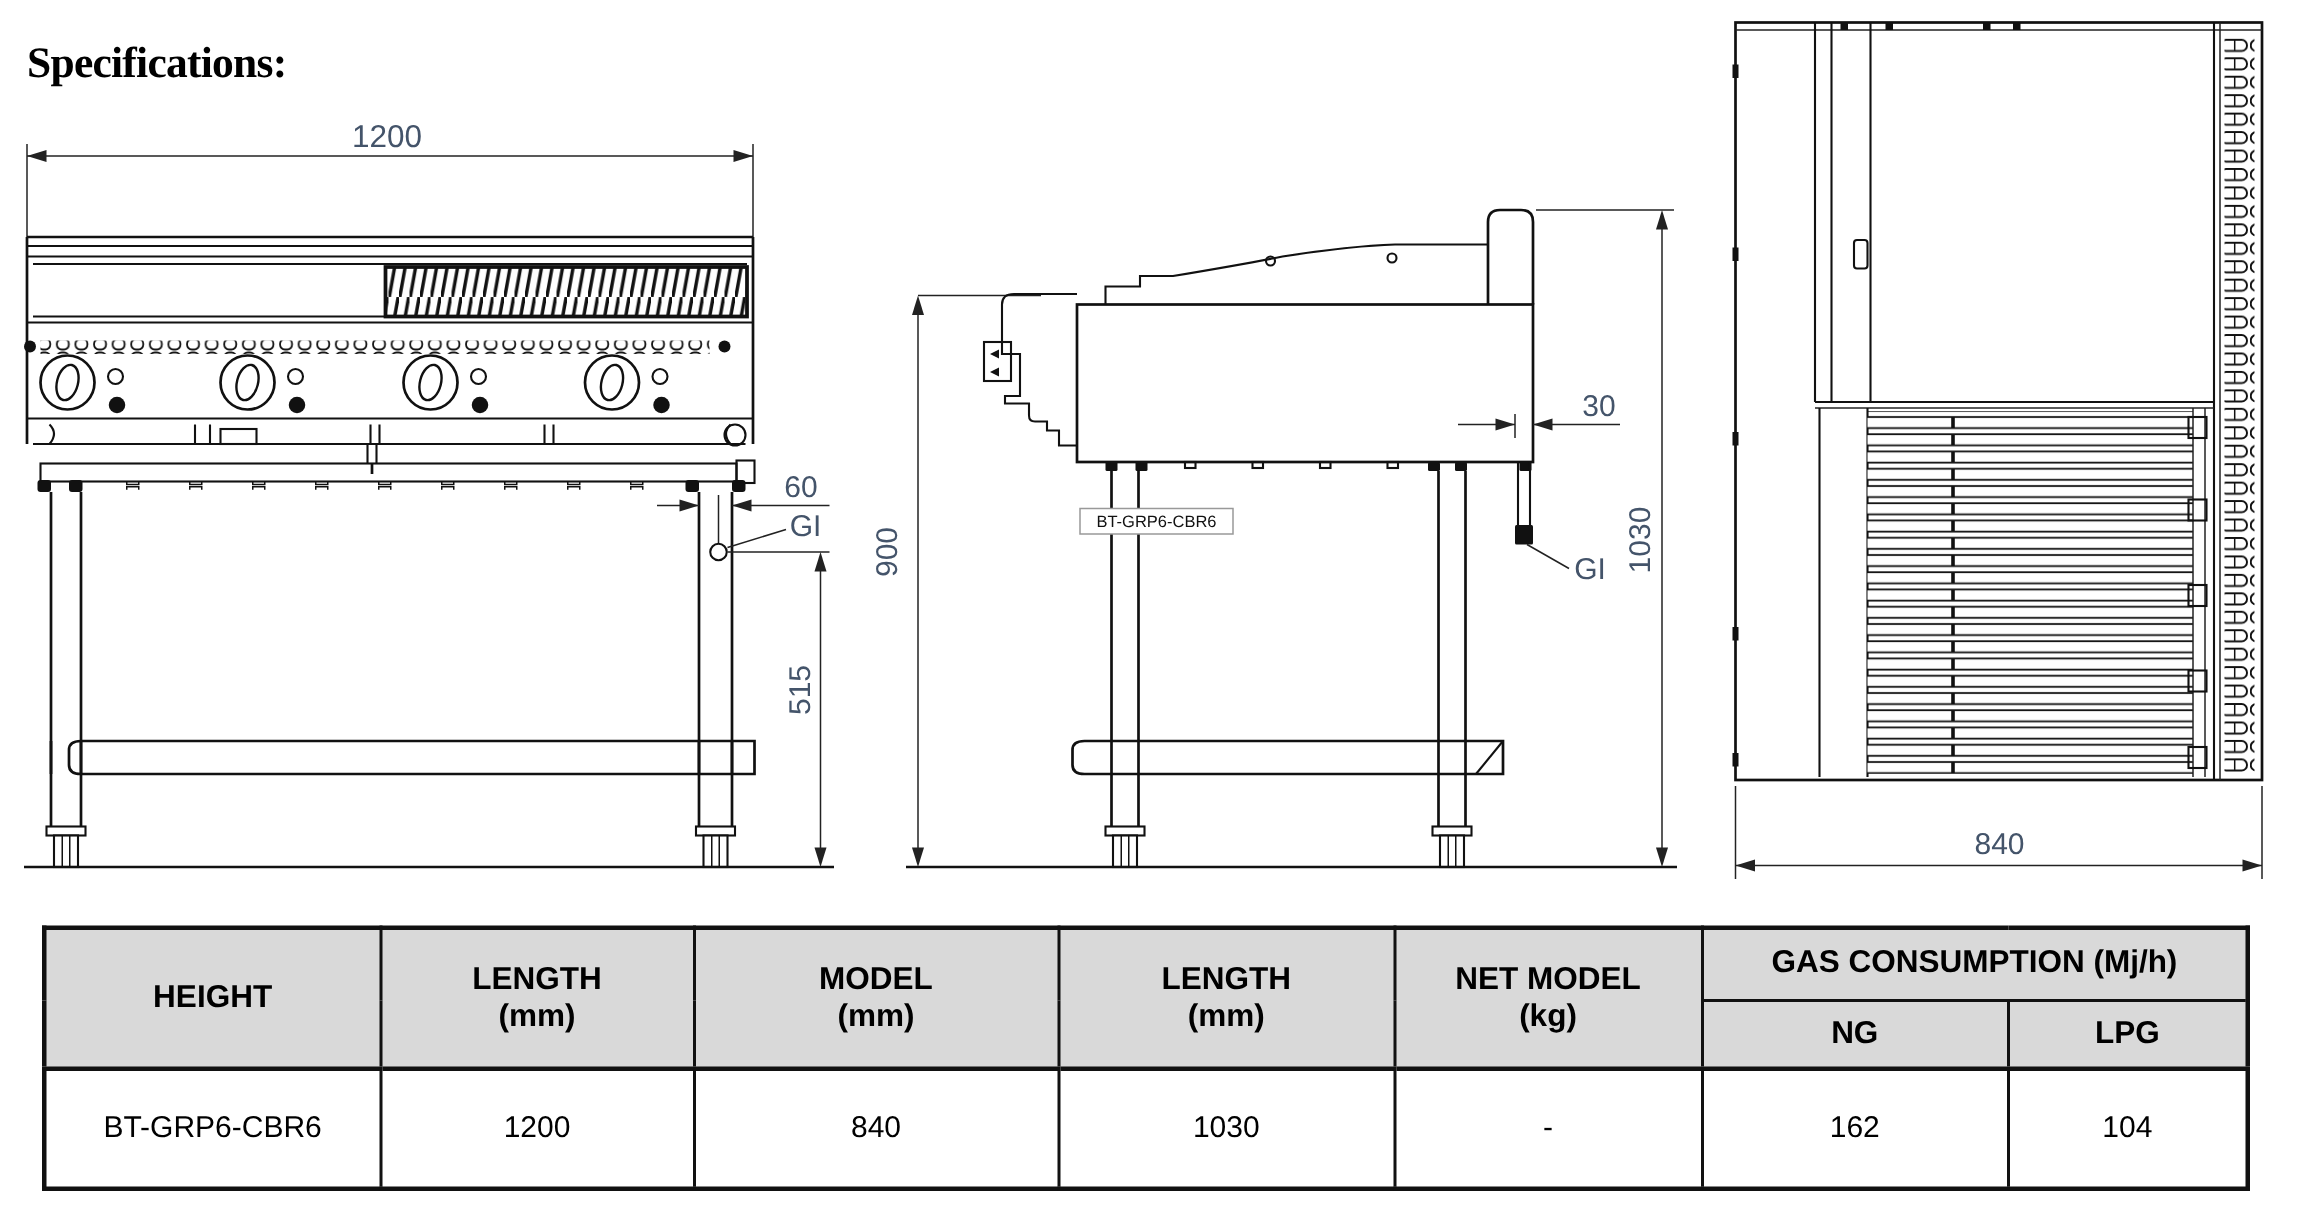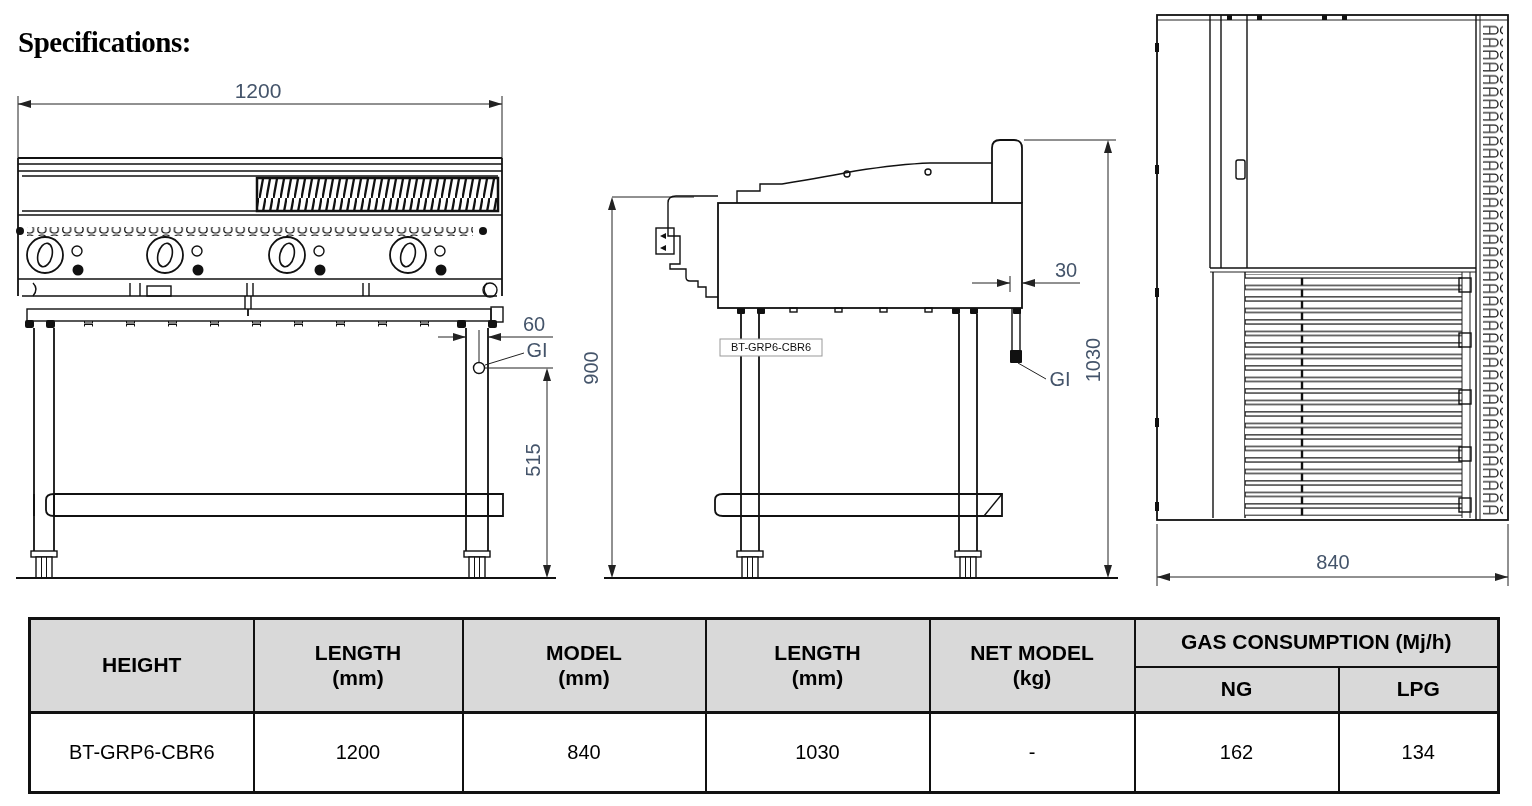--- a/index.html
+++ b/index.html
@@ -352,16 +352,16 @@
     </tr>
   </thead>
   <tbody>
     <tr>
       <td>BT-GRP6-CBR6</td>
       <td>1200</td>
       <td>840</td>
       <td>1030</td>
       <td>-</td>
       <td>162</td>
-      <td>134</td>
+      <td>104</td>
     </tr>
   </tbody>
 </table>
 
 </body></html>

